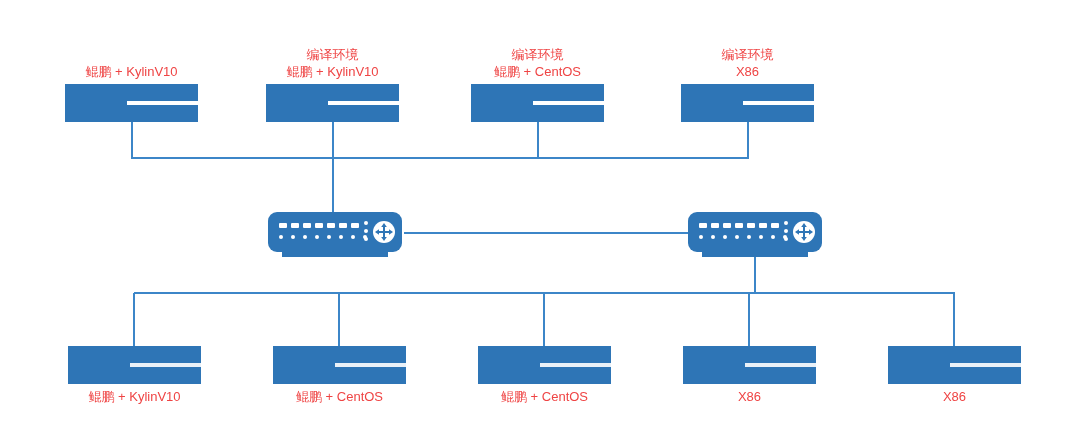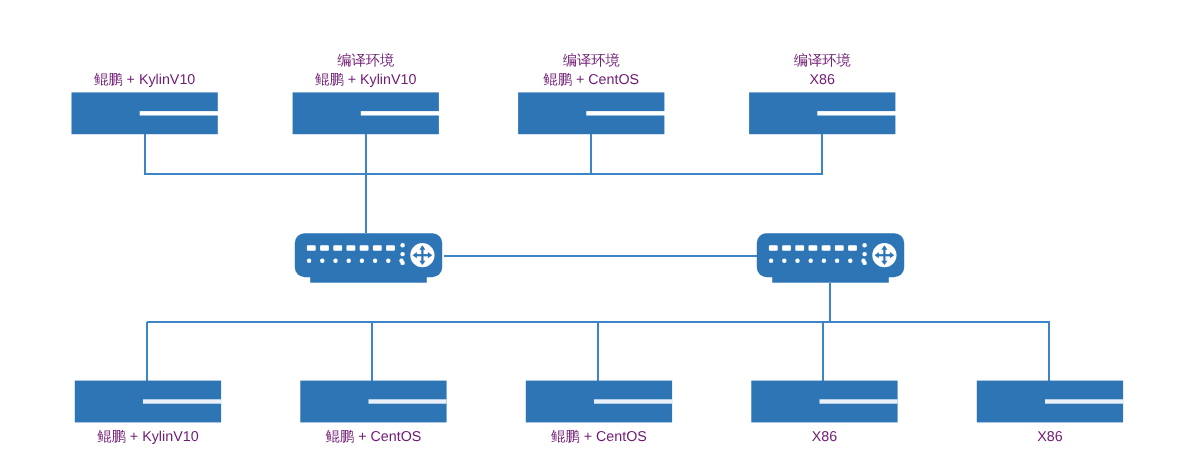--- a/index.html
+++ b/index.html
@@ -56,21 +56,21 @@
     left: 62px;
     top: 17px;
     width: 71px;
     height: 4px;
     background: #eaf1f8;
   }
   
   .label {
     position: absolute;
     text-align: center;
-    color: #701a75;
+    color: #ef4444;
     font-size: 13px;
     line-height: 17px;
     white-space: nowrap;
   }
   .label-line {
     display: block;
   }
   
   .switch {
     position: absolute;

